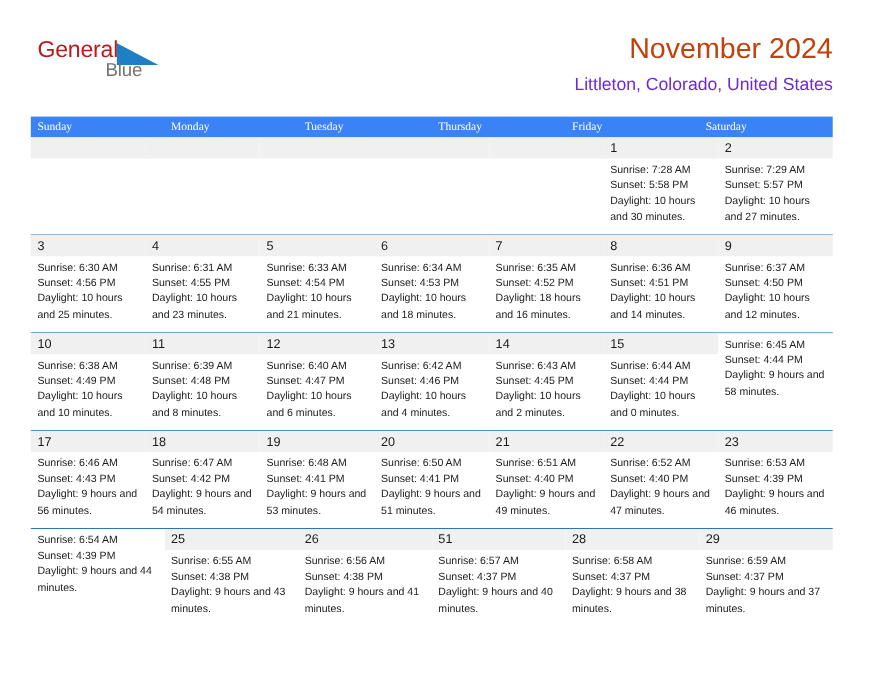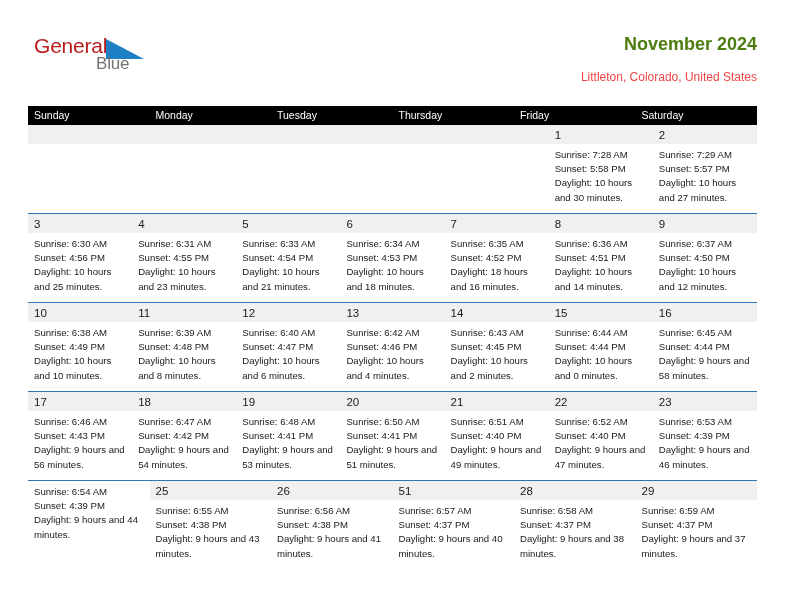--- a/index.html
+++ b/index.html
@@ -61,46 +61,47 @@
     height: 24px;
   }
 
   .title-block {
     position: absolute;
     right: 0;
     top: 0;
     text-align: right;
   }
   .cal-title {
-    font-size: 18px;
-    font-weight: bold;
-    color: #4d7c0f;
+    font-size: 26px;
+    font-weight: normal;
+    color: #c2410c;
     line-height: 32px;
     white-space: nowrap;
   }
   .cal-sub {
     margin-top: 9px;
-    font-size: 12px;
-    color: #ef4444;
+    font-size: 16px;
+    color: #6d28d9;
     line-height: 17px;
     white-space: nowrap;
     margin-left: 40px;
   }
 
   
   .calendar {
     position: absolute;
     left: 28px;
     top: 106px;
     width: 729px;
   }
   .dow-row {
     display: flex;
-    background: #000000;
+    background: #3b82f6;
     height: 19px;
+    font-family: Liberation Serif, serif;
   }
   .dow {
     flex: 1 1 0;
     color: #ffffff;
     font-size: 10.5px;
     line-height: 19px;
     padding-left: 6px;
     box-sizing: border-box;
     white-space: nowrap;
   }
@@ -316,21 +317,20 @@
           </div>
           <div class="day-cell">
             <div class="daynum-band"><span class="daynum">15</span></div>
             <div class="day-info">
               <div>Sunrise: 6:44 AM</div>
               <div>Sunset: 4:44 PM</div>
               <div class="daylight-line">Daylight: 10 hours and 0 minutes.</div>
             </div>
           </div>
           <div class="day-cell">
-            <div class="daynum-band"><span class="daynum">16</span></div>
             <div class="day-info">
               <div>Sunrise: 6:45 AM</div>
               <div>Sunset: 4:44 PM</div>
               <div class="daylight-line">Daylight: 9 hours and 58 minutes.</div>
             </div>
           </div>
         </div>
         <div class="week">
           <div class="day-cell">
             <div class="daynum-band"><span class="daynum">17</span></div>

